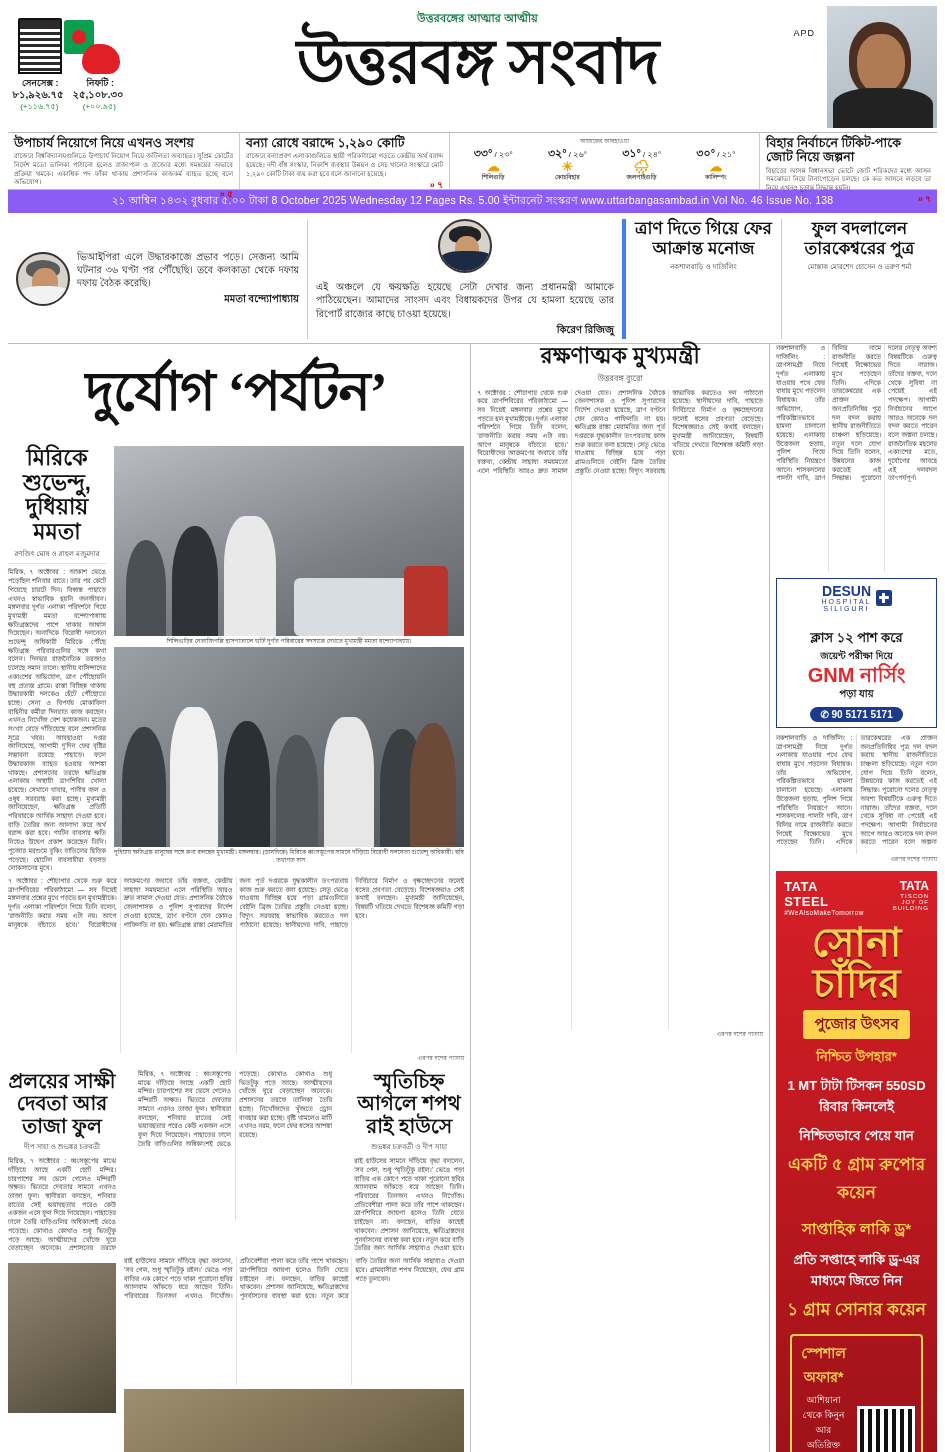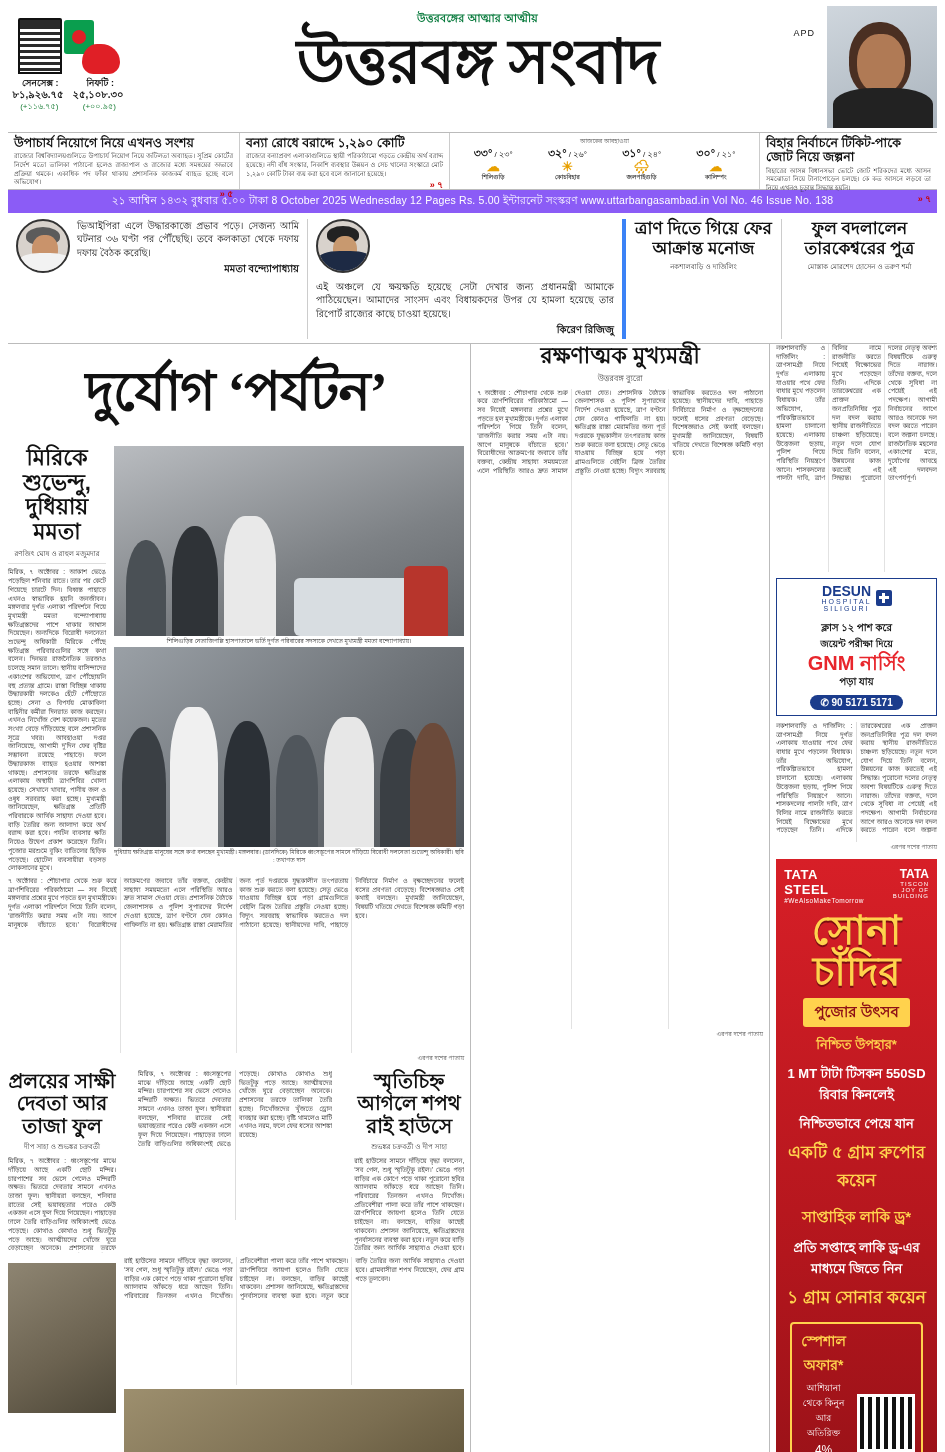--- a/index.html
+++ b/index.html
@@ -58,21 +58,21 @@
   .wx-col { text-align:center; font-size:11px; font-weight:bold; line-height:1.1; }
   .wx-col .sm { font-size:8px; font-weight:normal;}
   .wx-ico { font-size:13px; color:#e8a000; }
   .wx-city{ font-size:6px; color:#444; }
 
   
   .dateline { background:#8b5cf6; color:#fff; font-size:10.5px; text-align:center; padding:3px 0; letter-spacing:.2px; }
 
   
   .quotebar { display:flex; border-bottom:1px solid #bbb; padding:6px 0 4px 0; }
-  .qcell { display:flex; gap:7px; padding:0 8px; }
+  .qcell { display:flex; gap:7px; padding:0 8px;align-items:center; }
   .q1 { width:300px; border-right:1px solid #ccc;}
   .q2 { width:318px; border-right:4px solid #3b82f6;flex-direction:column; }
   .avatar { width:54px;height:54px;border-radius:50%;border:2px solid #333; flex:0 0 54px; position:relative; overflow:hidden; background:#d8d2cc;}
   .avatar.a1 .hair{position:absolute;inset:6px 8px 26px 8px;background:#5b5b5b;border-radius:50% 50% 40% 40%;}
   .avatar.a1 .face{position:absolute;left:14px;top:14px;width:26px;height:30px;background:#c9936b;border-radius:45%;}
   .avatar.a1 .sari{position:absolute;left:2px;bottom:0;width:50px;height:18px;background:#f2f2f2;border-radius:40% 40% 0 0;}
   .avatar.a2 .hair{position:absolute;inset:5px 9px 28px 9px;background:#222;border-radius:50% 50% 35% 35%;}
   .avatar.a2 .face{position:absolute;left:15px;top:15px;width:24px;height:28px;background:#c8996f;border-radius:45%;}
   .avatar.a2 .suit{position:absolute;left:0;bottom:0;width:54px;height:20px;background:#1d2a44;border-radius:40% 40% 0 0;}
   .qtext { font-size:9.5px; line-height:1.4; text-align:justify; }
@@ -113,21 +113,21 @@
   .cols4 { column-count:4; column-gap:7px; column-rule:1px solid #e2e2e2; }
 
   .ad-desun { border:1px solid #1b3c8c; margin:6px 0; padding:5px; text-align:center; background:#fff; }
   .desun-top { display:flex; align-items:center; justify-content:center; gap:4px;}
   .desun-name { color:#1b3c8c; font-weight:bold; font-size:14px; line-height:1;}
   .desun-sub { color:#1b3c8c; font-size:7px; letter-spacing:2px; }
   .cross { width:16px;height:16px;background:#1b3c8c;position:relative;border-radius:2px;}
   .cross:before,.cross:after{content:"";position:absolute;background:#fff;}
   .cross:before{left:6.5px;top:3px;width:3px;height:10px;}
   .cross:after{top:6.5px;left:3px;height:3px;width:10px;}
-  .desun-l1{ font-size:10px; font-weight:bold; margin-top:8px;}
+  .desun-l1{ font-size:13px; font-weight:bold; margin-top:16px;}
   .desun-l2{ font-size:9.5px; font-weight:bold;}
   .desun-gnm{ font-size:20px; font-weight:bold; color:#e8262c; line-height:1.1;}
   .desun-l3{ font-size:10px; font-weight:bold;}
   .desun-phone{ background:#1b3c8c;color:#fff;border-radius:10px;display:inline-block;padding:2px 10px;font-size:10px;font-weight:bold;margin-top:4px;}
 
   
   .tata { margin-top:6px; background:linear-gradient(180deg,#d71f27,#b3161d 55%,#8e1016); color:#fff; padding:8px; position:relative; height:718px; }
   .tata-head { display:flex; justify-content:space-between; align-items:flex-start; }
   .tata-logo { font-size:13px; font-weight:bold; letter-spacing:.5px;}
   .tata-logo .sm{ font-size:6.5px; font-weight:normal; display:block;}

